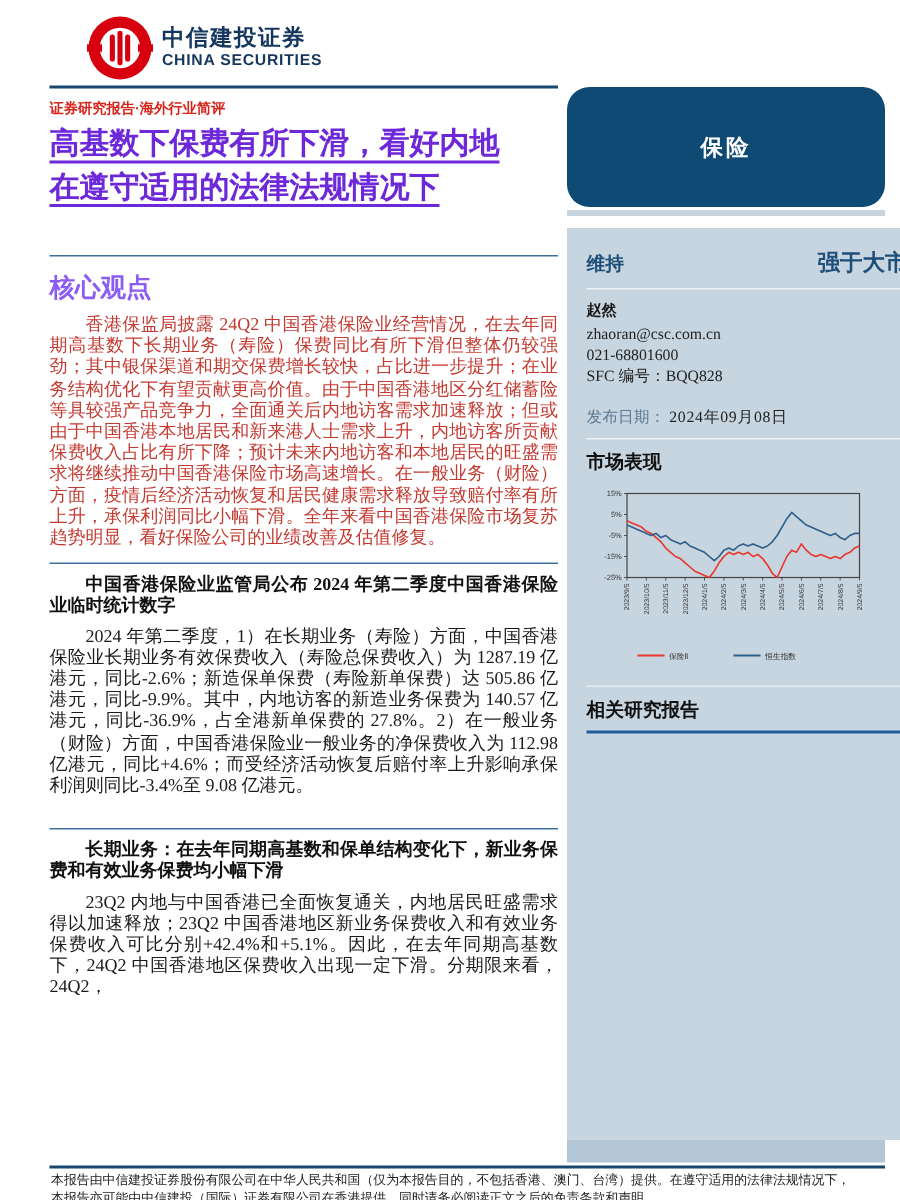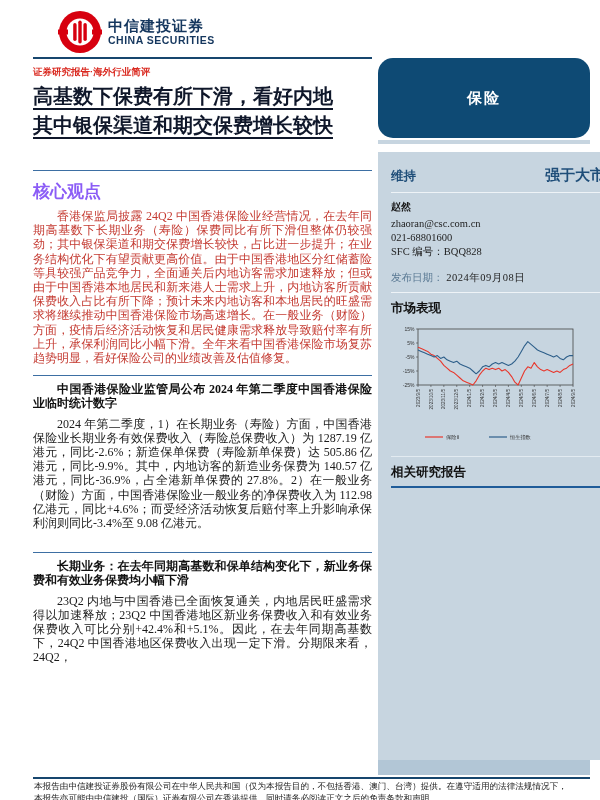--- a/index.html
+++ b/index.html
@@ -14,21 +14,21 @@
   .logo-text { margin-left:6px; line-height:1; }
   .logo-cn { font-family:"Liberation Sans", sans-serif; font-weight:bold; font-size:15px; color:#15375e; letter-spacing:1px; }
   .logo-en { font-family:"Liberation Sans", sans-serif; font-weight:bold; font-size:10.5px; color:#15375e; letter-spacing:0.5px; margin-top:2px; }
 
   
   .left-col { position:absolute; left:33px; top:57px; width:339px; }
   .top-rule { border-top:2.5px solid #17466e; }
   .eyebrow { margin-top:7px; font-family:"Liberation Sans", sans-serif; font-weight:bold; font-size:9.5px; color:#d9261c; }
   h1.title {
     margin-top:3px; font-family:"Liberation Sans", sans-serif; font-weight:bold;
-    font-size:20px; line-height:29px; color:#0f172a;
+    font-size:20px; line-height:29px; color:#6d28d9;
     text-decoration:underline; text-underline-offset:5px; text-decoration-thickness:1.5px;
   }
   .sec-rule { border-top:1.5px solid #3d6fa3; margin-top:14px; }
   .sec-rule.first { margin-top:30px; }
   .sec-rule.mid { margin-top:10px; }
   .sec-rule.last { margin-top:22px; }
   h2.sec-head { margin:9px 0 2px 0; font-family:"Liberation Sans", sans-serif; font-weight:bold; font-size:17px; color:#8b5cf6; }
   p.body-para { margin-top:6px; font-size:12px; line-height:14.2px; text-align:justify; text-indent:2em; color:#1a1a1a; }
   p.body-para.red { color:#c43a31; }
   p.lead { font-weight:bold; color:#111; }
@@ -156,21 +156,21 @@
     <div class="panel-h">相关研究报告</div>
     <div class="related-rule"></div>
   </div>
   <div class="side-band"></div>
 
   <div class="left-col">
     <div class="top-rule"></div>
     <div class="eyebrow">证券研究报告·海外行业简评</div>
     <h1 class="title">
       <span>高基数下保费有所下滑，看好内地</span><br>
-      <span>其中银保渠道和期交保费增长较快</span>
+      <span>在遵守适用的法律法规情况下</span>
     </h1>
 
     <div class="sec-rule first"></div>
     <h2 class="sec-head">核心观点</h2>
     <p class="body-para red">香港保监局披露 24Q2 中国香港保险业经营情况，在去年同期高基数下长期业务（寿险）保费同比有所下滑但整体仍较强劲；其中银保渠道和期交保费增长较快，占比进一步提升；在业务结构优化下有望贡献更高价值。由于中国香港地区分红储蓄险等具较强产品竞争力，全面通关后内地访客需求加速释放；但或由于中国香港本地居民和新来港人士需求上升，内地访客所贡献保费收入占比有所下降；预计未来内地访客和本地居民的旺盛需求将继续推动中国香港保险市场高速增长。在一般业务（财险）方面，疫情后经济活动恢复和居民健康需求释放导致赔付率有所上升，承保利润同比小幅下滑。全年来看中国香港保险市场复苏趋势明显，看好保险公司的业绩改善及估值修复。</p>
 
     <div class="sec-rule mid"></div>
     <p class="body-para lead">中国香港保险业监管局公布 2024 年第二季度中国香港保险业临时统计数字</p>
     <p class="body-para">2024 年第二季度，1）在长期业务（寿险）方面，中国香港保险业长期业务有效保费收入（寿险总保费收入）为 1287.19 亿港元，同比-2.6%；新造保单保费（寿险新单保费）达 505.86 亿港元，同比-9.9%。其中，内地访客的新造业务保费为 140.57 亿港元，同比-36.9%，占全港新单保费的 27.8%。2）在一般业务（财险）方面，中国香港保险业一般业务的净保费收入为 112.98 亿港元，同比+4.6%；而受经济活动恢复后赔付率上升影响承保利润则同比-3.4%至 9.08 亿港元。</p>
 

